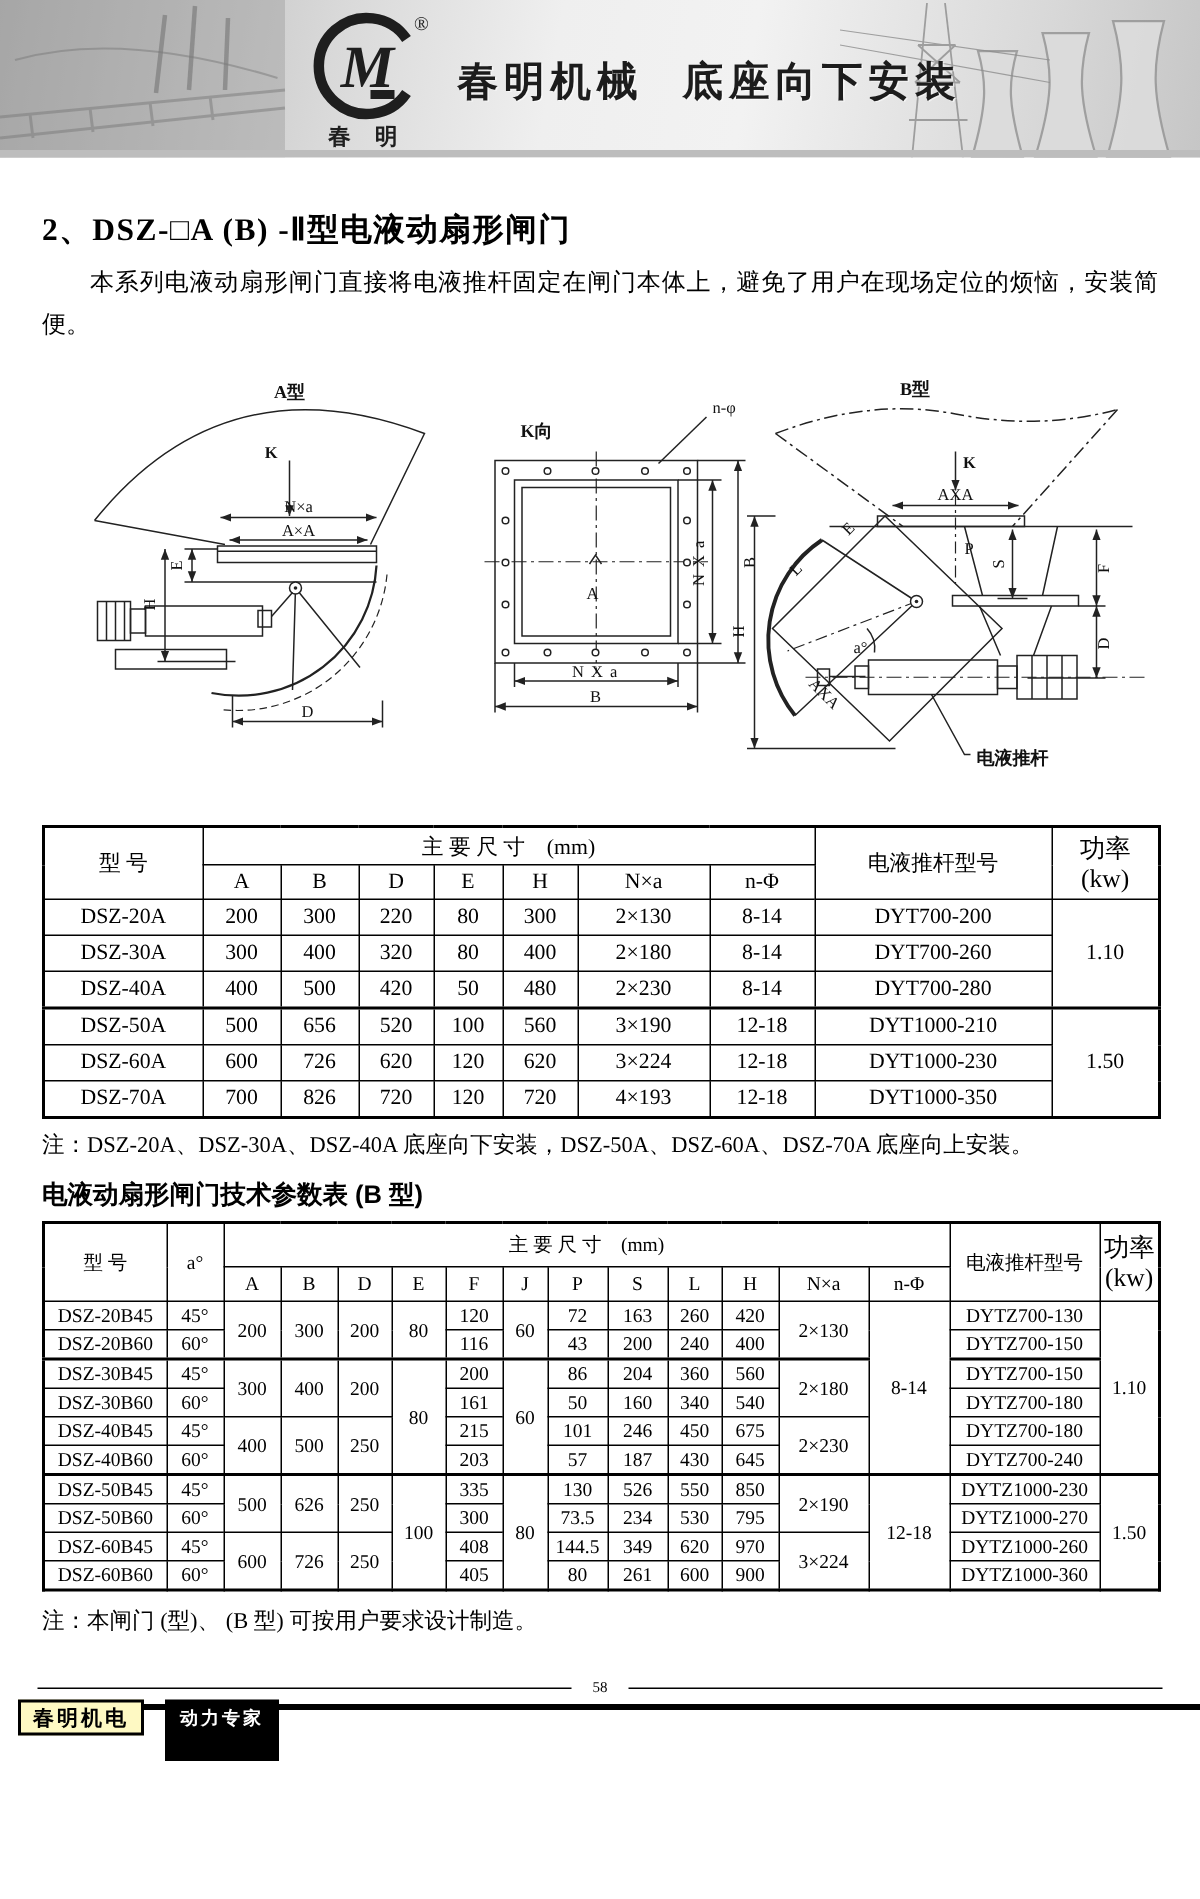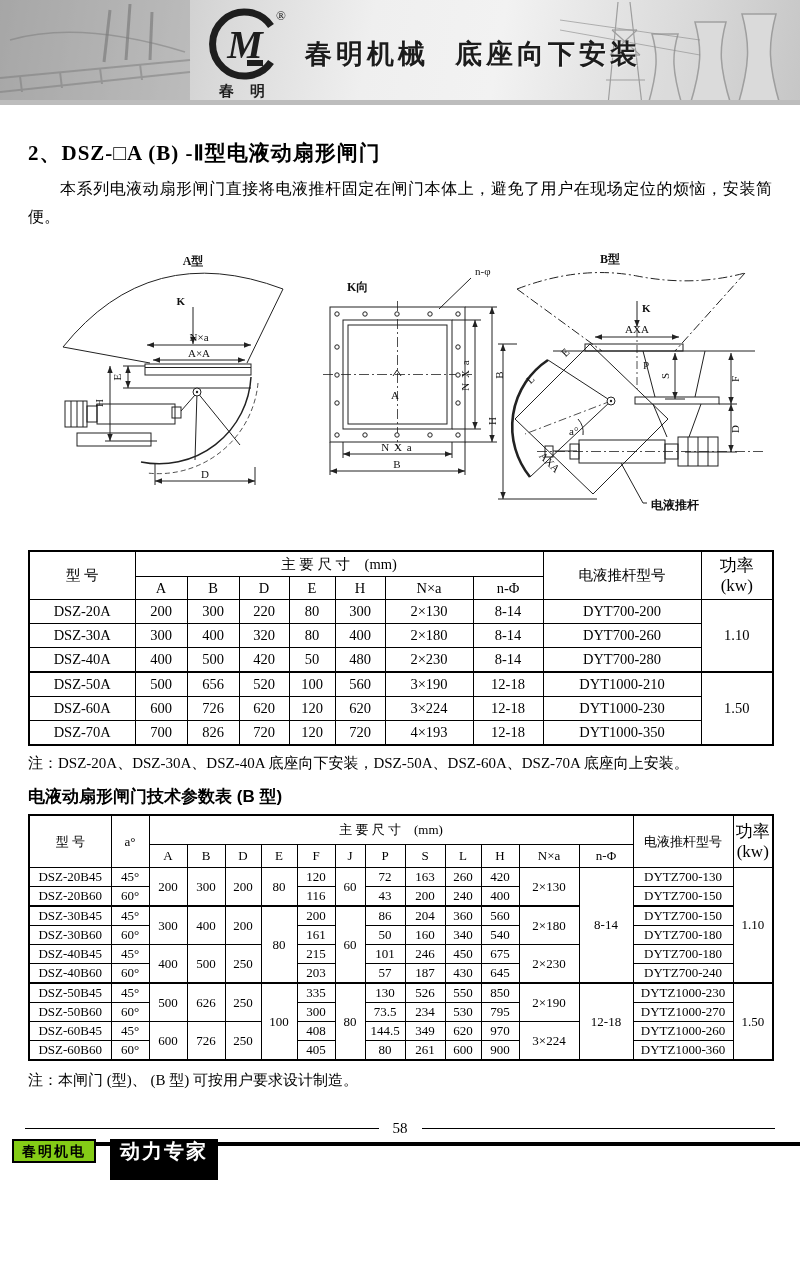--- a/index.html
+++ b/index.html
@@ -68,32 +68,32 @@
   .tb td { height:18px; font-size:13px; }
   .t tr.h1 td { height:24px; }
   .t tr.h2 td { height:22px; }
   .tb tr.h1 td { height:28px; }
   .t .pw { font-size:17px; line-height:1.15; }
   .t tr.thick td { border-top-width:2px;margin-top:41px; }
 
   
   .pageline { display:flex; align-items:center; margin:30px 25px 0 25px; }
   .pageline .rule { flex:1; border-top:1.5px solid #000; height:0; }
-  .pageline .num { margin:0 14px; font-size:15px; }
+  .pageline .num { margin:0 14px; font-size:10px; }
   .footband { position:relative; height:34px; margin-top:2px; }
   .fb-line { position:absolute; left:28px; right:0; top:3px; border-top:4px solid #000; }
   .fb-left {
     position:absolute; left:12px; top:0; height:20px; line-height:20px;
-    padding:0 8px; background:#84cc16; border:2px solid #000; color:#000;
+    padding:0 8px; background:#fef9c3; border:2px solid #000; color:#000;
     font-family:"Liberation Sans", sans-serif; font-weight:bold; font-size:14px; letter-spacing:2px;
   }
   .fb-right {
     position:absolute; left:110px; top:0; height:41px; line-height:24px;
     padding:0 10px; background:#000; color:#fff;
-    font-family:"Liberation Sans", sans-serif; font-weight:bold; font-size:20px; letter-spacing:2px;
+    font-family:"Liberation Sans", sans-serif; font-weight:bold; font-size:12px; letter-spacing:2px;
   }
 </style>
 </head>
 <body>
 
 <div class="page">
 
   <div class="banner">
     <svg class="banner-art" viewBox="0 0 800 105" preserveAspectRatio="none">
 

